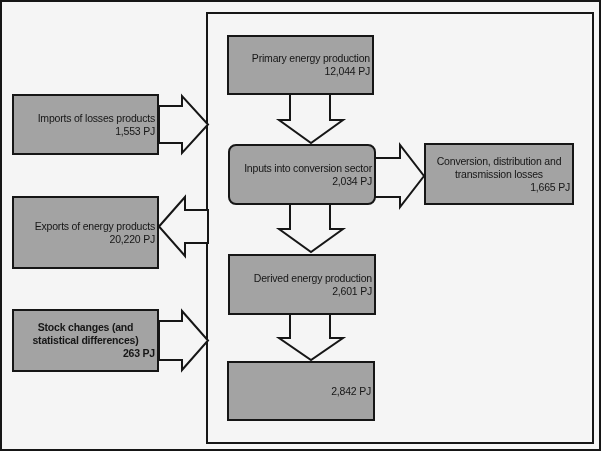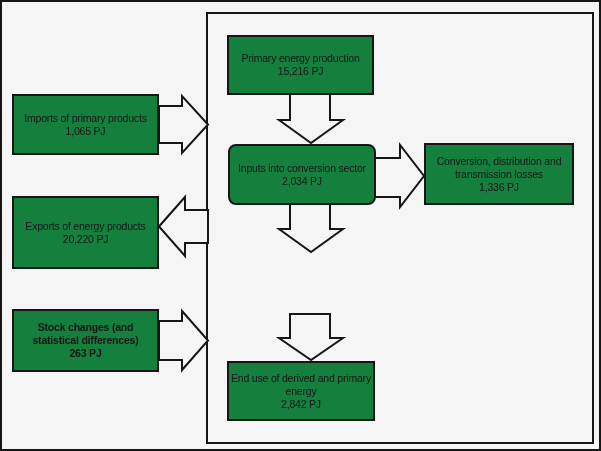--- a/index.html
+++ b/index.html
@@ -16,24 +16,24 @@
   .container-box{
     position:absolute;
     box-sizing:border-box;
     left:204px;top:10px;width:388px;height:432px;
     border:2px solid #161616;
   }
   .node{
     position:absolute;
     box-sizing:border-box;
     border:2px solid #161616;
-    background:#15803d;
+    background:#a3a3a3;
     display:flex;
     flex-direction:column;
-    align-items:center;
+    align-items:flex-end;
     justify-content:center;
     text-align:center;
     font-size:10.5px;
     line-height:13px;
     letter-spacing:-0.2px;
     padding:1px 2px;
     z-index:2;
   }
   .arrow-layer{
     position:absolute;
@@ -58,52 +58,55 @@
   .n-conversion{left:422px; top:141px; width:150px; height:62px;}
 </style>
 </head>
 <body>
 
 <div class="canvas">
 
   <div class="container-box"></div>
 
   <div class="node n-imports">
-    <div>Imports of primary products</div>
-    <div>1,065 PJ</div>
+    <div>Imports of losses products</div>
+    <div>1,553 PJ</div>
   </div>
 
   <div class="node n-exports">
     <div>Exports of energy products</div>
     <div>20,220 PJ</div>
   </div>
 
   <div class="node n-stock">
     <div>Stock changes (and statistical differences)</div>
     <div>263 PJ</div>
   </div>
 
   <div class="node n-primary">
     <div>Primary energy production</div>
-    <div>15,216 PJ</div>
+    <div>12,044 PJ</div>
   </div>
 
   <div class="node n-inputs">
     <div>Inputs into conversion sector</div>
     <div>2,034 PJ</div>
   </div>
 
   <div class="node n-conversion">
     <div>Conversion, distribution and transmission losses</div>
-    <div>1,336 PJ</div>
+    <div>1,665 PJ</div>
   </div>
 
+  <div class="node n-derived">
+    <div>Derived energy production</div>
+    <div>2,601 PJ</div>
+  </div>
 
   <div class="node n-enduse">
-    <div>End use of derived and primary energy</div>
     <div>2,842 PJ</div>
   </div>
 
   <svg class="arrow-layer" viewBox="0 0 601 451" xmlns="http://www.w3.org/2000/svg">
 
     <polygon points="157,104 180,104 180,94 206,122.5 180,151 180,141 157,141"></polygon>
 
     <polygon points="157,224.5 183,195 183,208 206,208 206,241 183,241 183,254"></polygon>
 
     <polygon points="157,319 180,319 180,309 206,338.5 180,368 180,358 157,358"></polygon>

